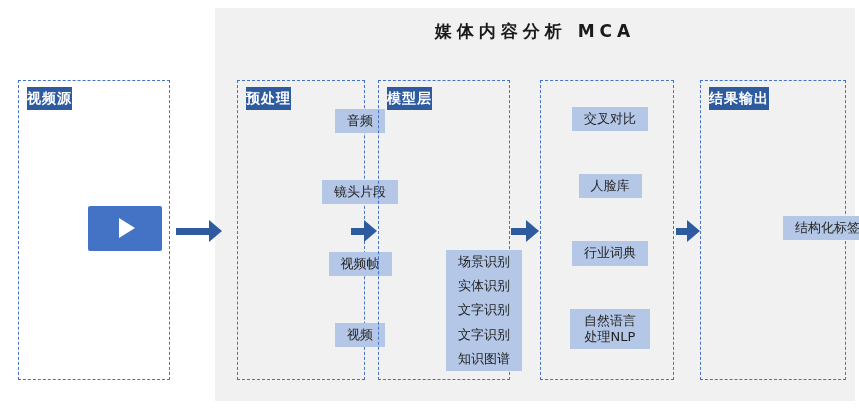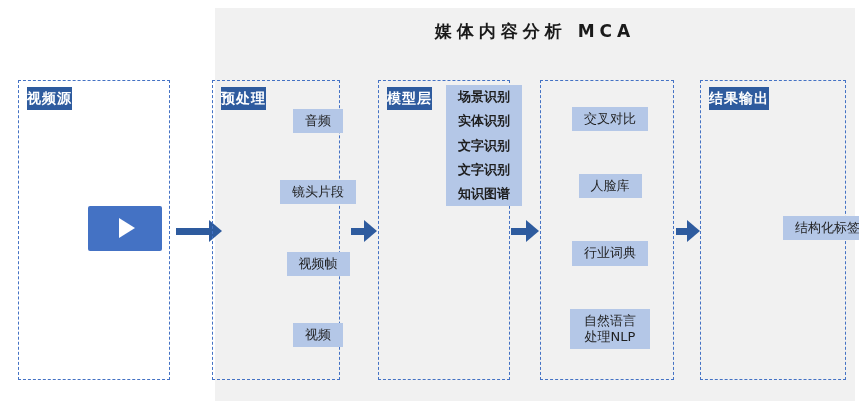--- a/index.html
+++ b/index.html
@@ -23,27 +23,27 @@
   .col-header{
     flex:none;margin:6px 8px 0 8px;height:23px;line-height:23px;
     background:var(--header-blue,#2E5B9E);color:#fff;text-align:center;
     font-size:14px;font-weight:600;letter-spacing:1px;
   }
   .items{
     flex:1;display:flex;flex-direction:column;align-items:center;
     padding:4px 0 8px 0;
   }
   .col1{left:18px;width:152px;}
-  .col2{left:212px;width:128px;}
+  .col2{left:237px;width:128px;gap:17px;}
   .col3{left:378px;width:132px;}
   .col4{left:540px;width:134px;}
   .col5{left:700px;width:146px;}
   .col1 .items{justify-content:center;}
   .col2 .items{justify-content:space-around;}
-  .col3 .items{justify-content:flex-start;font-weight:bold;}
+  .col3 .items{justify-content:flex-end;}
   .col4 .items{justify-content:space-around;}
   .col5 .items{justify-content:center;}
   .item{
     background:var(--item-blue,#B4C7E7);color:#1f1f1f;font-size:13px;
     line-height:1.25;padding:4px 12px;white-space:nowrap;text-align:center;margin-left:6px;
   }
   .item-wrap{white-space:normal;width:64px;padding:4px 8px;}
   .play-button{
     width:74px;height:45px;background:var(--play-button-blue,#4472C4);
     display:flex;align-items:center;justify-content:center;border-radius:2px;

